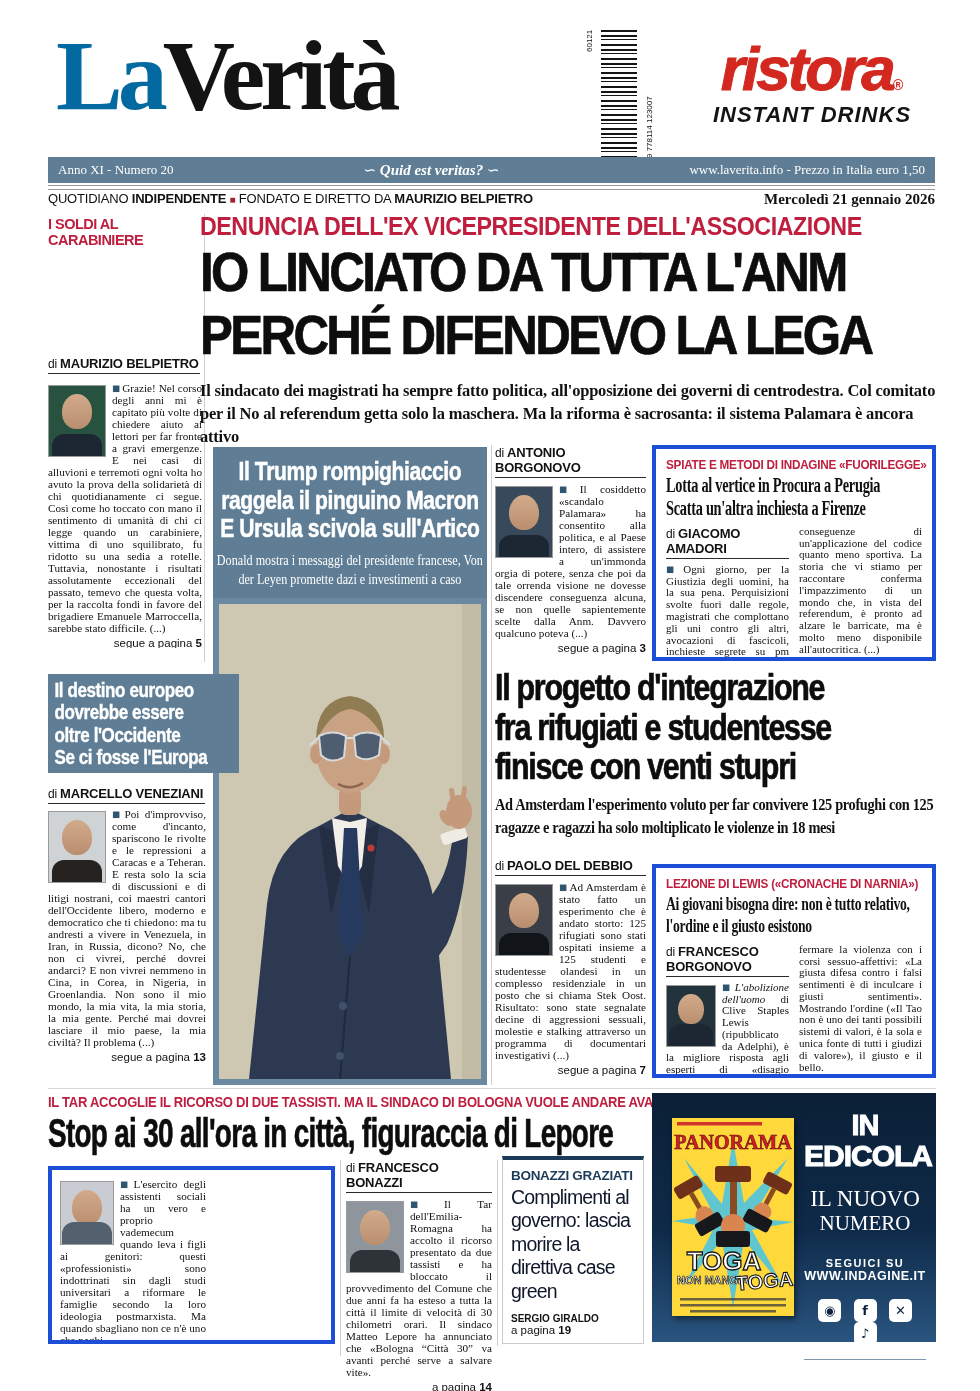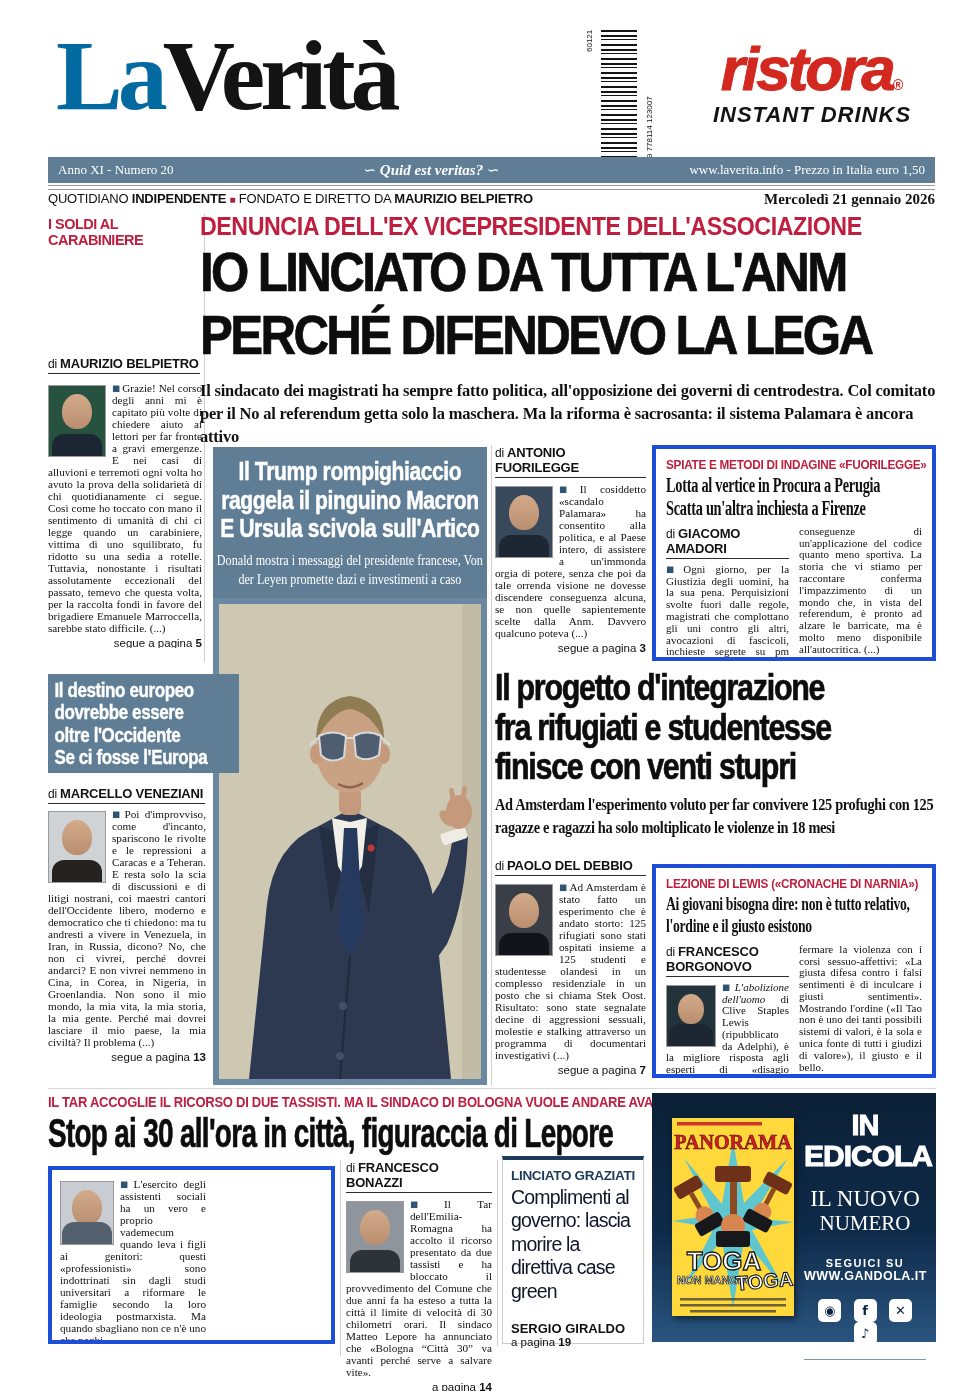--- a/index.html
+++ b/index.html
@@ -165,21 +165,21 @@
   <div class="abs" style="left:48px;top:808px;width:158px;height:272px;overflow:hidden">
     <span class="portrait bgC">
         <i class="hd"></i>
         <i class="sh" style="background:#26221f"></i>
       </span>
     <div class="body"><span class="mk">■</span><span>Poi d'improvviso, come d'incanto, spariscono le rivolte e le repressioni a Caracas e a Teheran. E resta solo la scia di discussioni e di litigi nostrani, coi maestri cantori dell'Occidente libero, moderno e democratico che ti chiedono: ma tu andresti a vivere in Venezuela, in Iran, in Russia, dicono? No, che non ci vivrei, perché dovrei andarci? E non vivrei nemmeno in Cina, in Corea, in Nigeria, in Groenlandia. Non sono il mio mondo, la mia vita, la mia storia, la mia gente. Perché mai dovrei lasciare il mio paese, la mia civiltà? Il problema (...)</span></div>
     <div class="segue"><span>segue a pagina</span>&nbsp;<b>13</b></div>
   </div>
 
   <div class="abs" style="left:495px;top:445px;width:151px">
-    <div class="byline"><span>di </span><b>ANTONIO FUORILEGGE</b></div>
+    <div class="byline"><span>di </span><b>ANTONIO BORGONOVO</b></div>
     <span class="portrait bgB">
         <i class="hd"></i>
         <i class="sh"></i>
       </span>
     <div class="body"><span class="mk">■</span><span>Il cosiddetto «scandalo Palamara» ha consentito alla politica, e al Paese intero, di assistere a un'immonda orgia di potere, senza che poi da tale orrenda visione ne dovesse discendere conseguenza alcuna, se non quelle sapientemente scelte dalla Anm. Davvero qualcuno poteva (...)</span></div>
     <div class="segue"><span>segue a pagina</span>&nbsp;<b>3</b></div>
   </div>
 
   <div class="abs borderbox" style="left:652px;top:445px;width:284px;height:216px;padding:8px 10px;box-sizing:border-box;overflow:hidden">
     <div class="scale" style="width:302px;transform:scaleX(0.87)">
@@ -257,23 +257,23 @@
     <div class="byline"><span>di </span><b>FRANCESCO BONAZZI</b></div>
     <span class="portrait bgG">
         <i class="hd"></i>
         <i class="sh" style="background:#2e3338"></i>
       </span>
     <div class="body"><span class="mk">■</span><span>Il Tar dell'Emilia-Romagna ha accolto il ricorso presentato da due tassisti e ha bloccato il provvedimento del Comune che due anni fa ha esteso a tutta la città il limite di velocità di 30 chilometri orari. Il sindaco Matteo Lepore ha annunciato che «Bologna “Città 30” va avanti perché serve a salvare vite».</span></div>
     <div class="segue"><span>a pagina</span>&nbsp;<b>14</b></div>
   </div>
 
   <div class="abs" style="left:502px;top:1156px;width:142px;height:188px;border:1px solid #ccc;border-top:4px solid #1c3b59;padding:8px;box-sizing:border-box">
-    <div class="sans" style="font-weight:bold;font-size:13.5px;color:#1c3b59;letter-spacing:-0.3px">LINCIATO GRAZIATI</div>
+    <div class="sans" style="font-weight:bold;font-size:13.5px;color:#1c3b59;letter-spacing:-0.3px">BONAZZI GRAZIATI</div>
     <div class="sans" style="font-size:19.5px;line-height:1.2;letter-spacing:-0.8px;color:#0f172a;margin-top:3px">Complimenti al governo: lascia morire la direttiva case green</div>
-    <div class="sans" style="font-weight:bold;font-size:13px;margin-top:18px">SERGIO GIRALDO</div>
+    <div class="sans" style="font-weight:bold;font-size:10px;margin-top:10px">SERGIO GIRALDO</div>
     <div class="sans" style="font-size:11.5px"><span>a pagina</span>&nbsp;<b>19</b></div>
   </div>
 
   <div class="abs" style="left:652px;top:1093px;width:284px;height:249px;background:linear-gradient(180deg,#0b2036 0%,#0e2a49 55%,#2a5580 100%)">
     <div class="abs" style="left:20px;top:25px;width:122px;height:198px;box-shadow:2px 3px 6px rgba(0,0,0,.5)">
       <svg width="122" height="198" viewBox="0 0 122 198">
         <rect width="122" height="198" fill="#ffd93b"></rect>
         <rect x="5" y="4" width="85" height="3.5" fill="#d0342c"></rect>
         <polygon points="61,22 72,85 116,40 80,100 122,104 80,112 112,170 72,122 61,190 50,122 12,168 42,110 0,103 42,97 12,40 50,86" fill="#4ec3e0" opacity="0.9"></polygon>
         <text x="61" y="31" text-anchor="middle" font-size="20" font-weight="bold" font-family="Liberation Serif,serif" fill="#d21e26" stroke="#5e0f12" stroke-width="0.6">PANORAMA</text>
@@ -302,21 +302,21 @@
         <rect x="8" y="186" width="106" height="2.5" fill="#3a3a3a" opacity="0.75"></rect>
         <rect x="18" y="192" width="86" height="2.5" fill="#3a3a3a" opacity="0.75"></rect>
       </svg>
     </div>
     <div class="abs wht sans" style="left:152px;top:18px;width:122px;text-align:center">
       <div style="font-weight:bold;font-size:29px;line-height:1;-webkit-text-stroke:1px #fff;letter-spacing:-1px">IN</div>
       <div style="font-weight:bold;font-size:30px;line-height:1.05;-webkit-text-stroke:1px #fff;letter-spacing:-1px">EDICOLA</div>
       <div style="font-family:'Liberation Serif',serif;font-size:23px;line-height:1.15;margin-top:14px">IL NUOVO</div>
       <div style="font-family:'Liberation Serif',serif;font-size:21px;line-height:1.1">NUMERO</div>
       <div style="font-weight:bold;font-size:11px;letter-spacing:1.5px;margin-top:22px">SEGUICI SU</div>
-      <div style="font-weight:bold;font-size:12.5px;letter-spacing:0.5px">WWW.GANDOLA.IT</div>
+      <div style="font-weight:bold;font-size:12.5px;letter-spacing:0.5px">WWW.INDAGINE.IT</div>
       <div style="margin-top:16px">
         <span class="icon-sq">◉</span>
         <span class="icon-sq">f</span>
         <span class="icon-sq">✕</span>
         <span class="icon-sq">♪</span>
       </div>
       <div style="border-top:1px solid #7d97b1;margin-top:14px;padding-top:7px;font-family:'Liberation Serif',serif;font-weight:bold;font-size:14px;letter-spacing:2px">PANORAMA</div>
     </div>
   </div>
 

